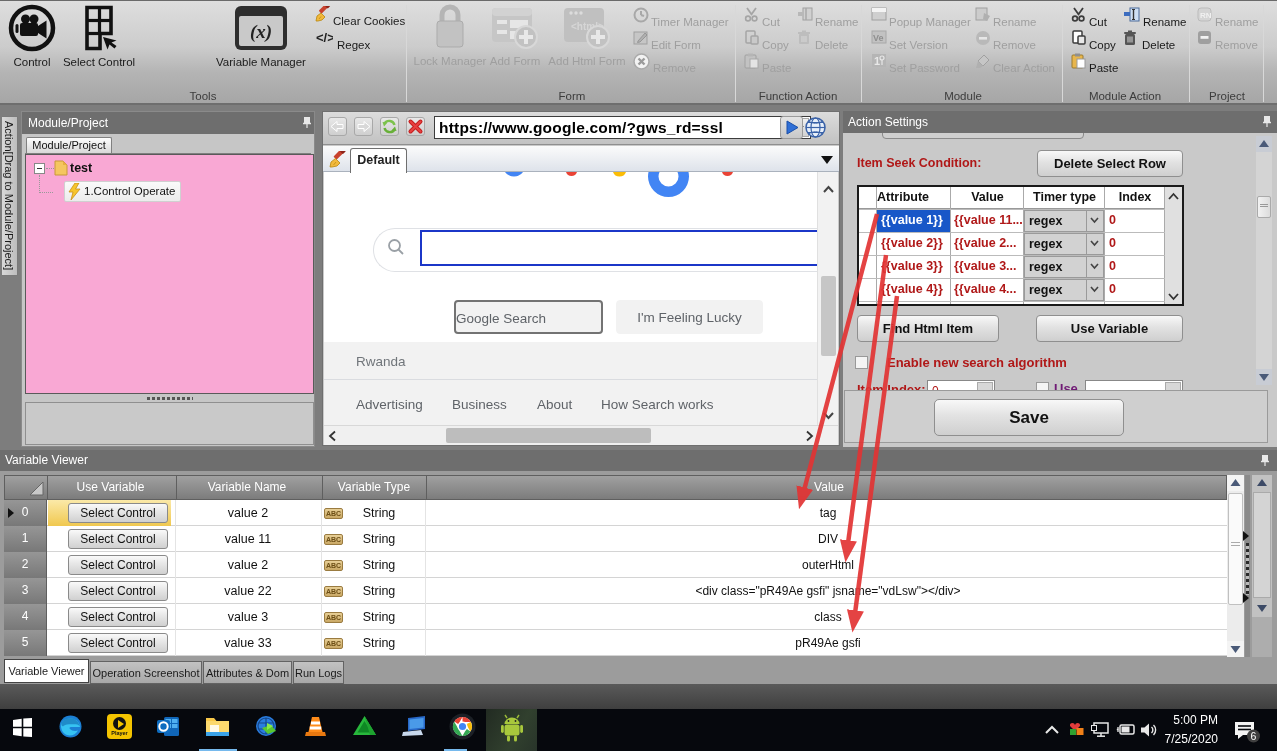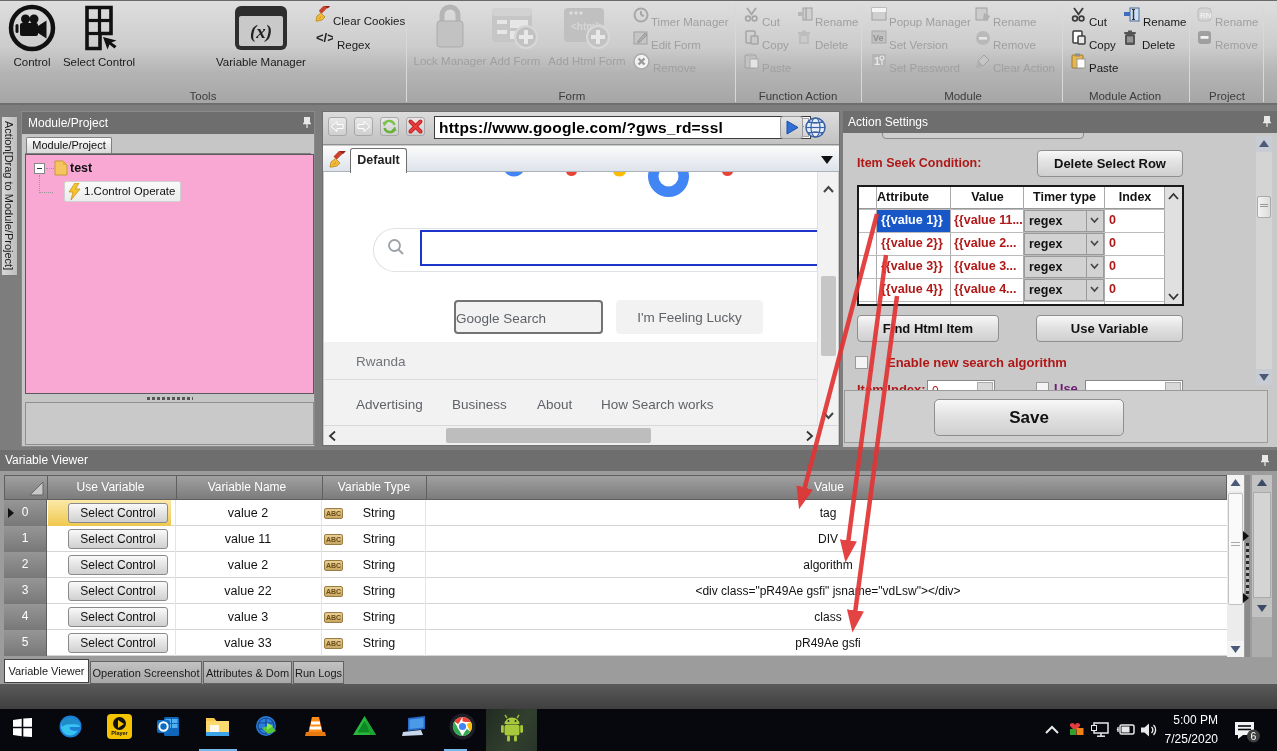--- a/index.html
+++ b/index.html
@@ -635,21 +635,21 @@
       <div class="vcolsep" style="left:171px"></div>
           <div class="vcolsep" style="left:317px"></div>
           <div class="vcolsep" style="left:421px"></div>
     </div>
     <div class="vrow" style="top:102px">
       <div class="vnum">2</div>
       <div class="selbtn">Select Control</div>
       <div class="vname">value 2</div>
           <div class="abcbadge">ABC</div>
           <div class="vtype">String</div>
-      <div class="vval">algorithm</div>
+      <div class="vval">outerHtml</div>
       <div class="vcolsep" style="left:171px"></div>
           <div class="vcolsep" style="left:317px"></div>
           <div class="vcolsep" style="left:421px"></div>
     </div>
     <div class="vrow" style="top:128px">
       <div class="vnum">3</div>
       <div class="selbtn">Select Control</div>
       <div class="vname">value 22</div>
           <div class="abcbadge">ABC</div>
           <div class="vtype">String</div>

